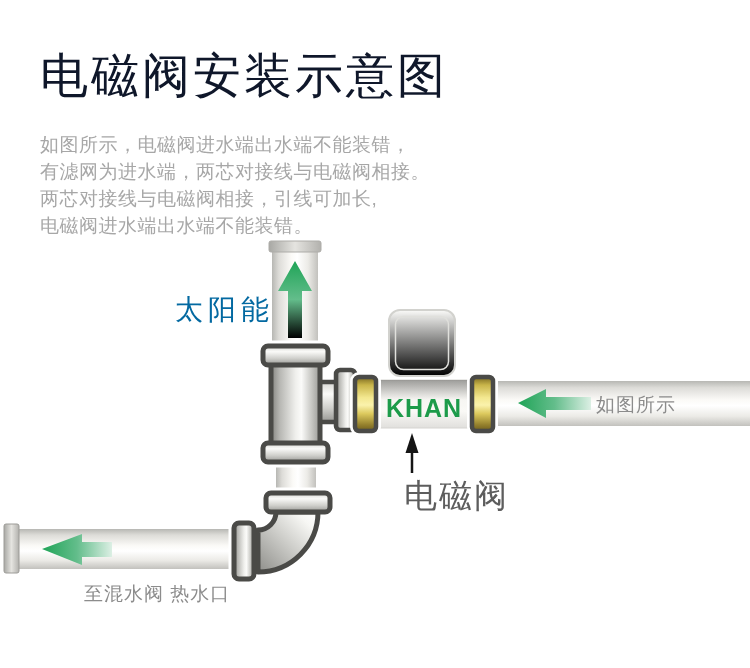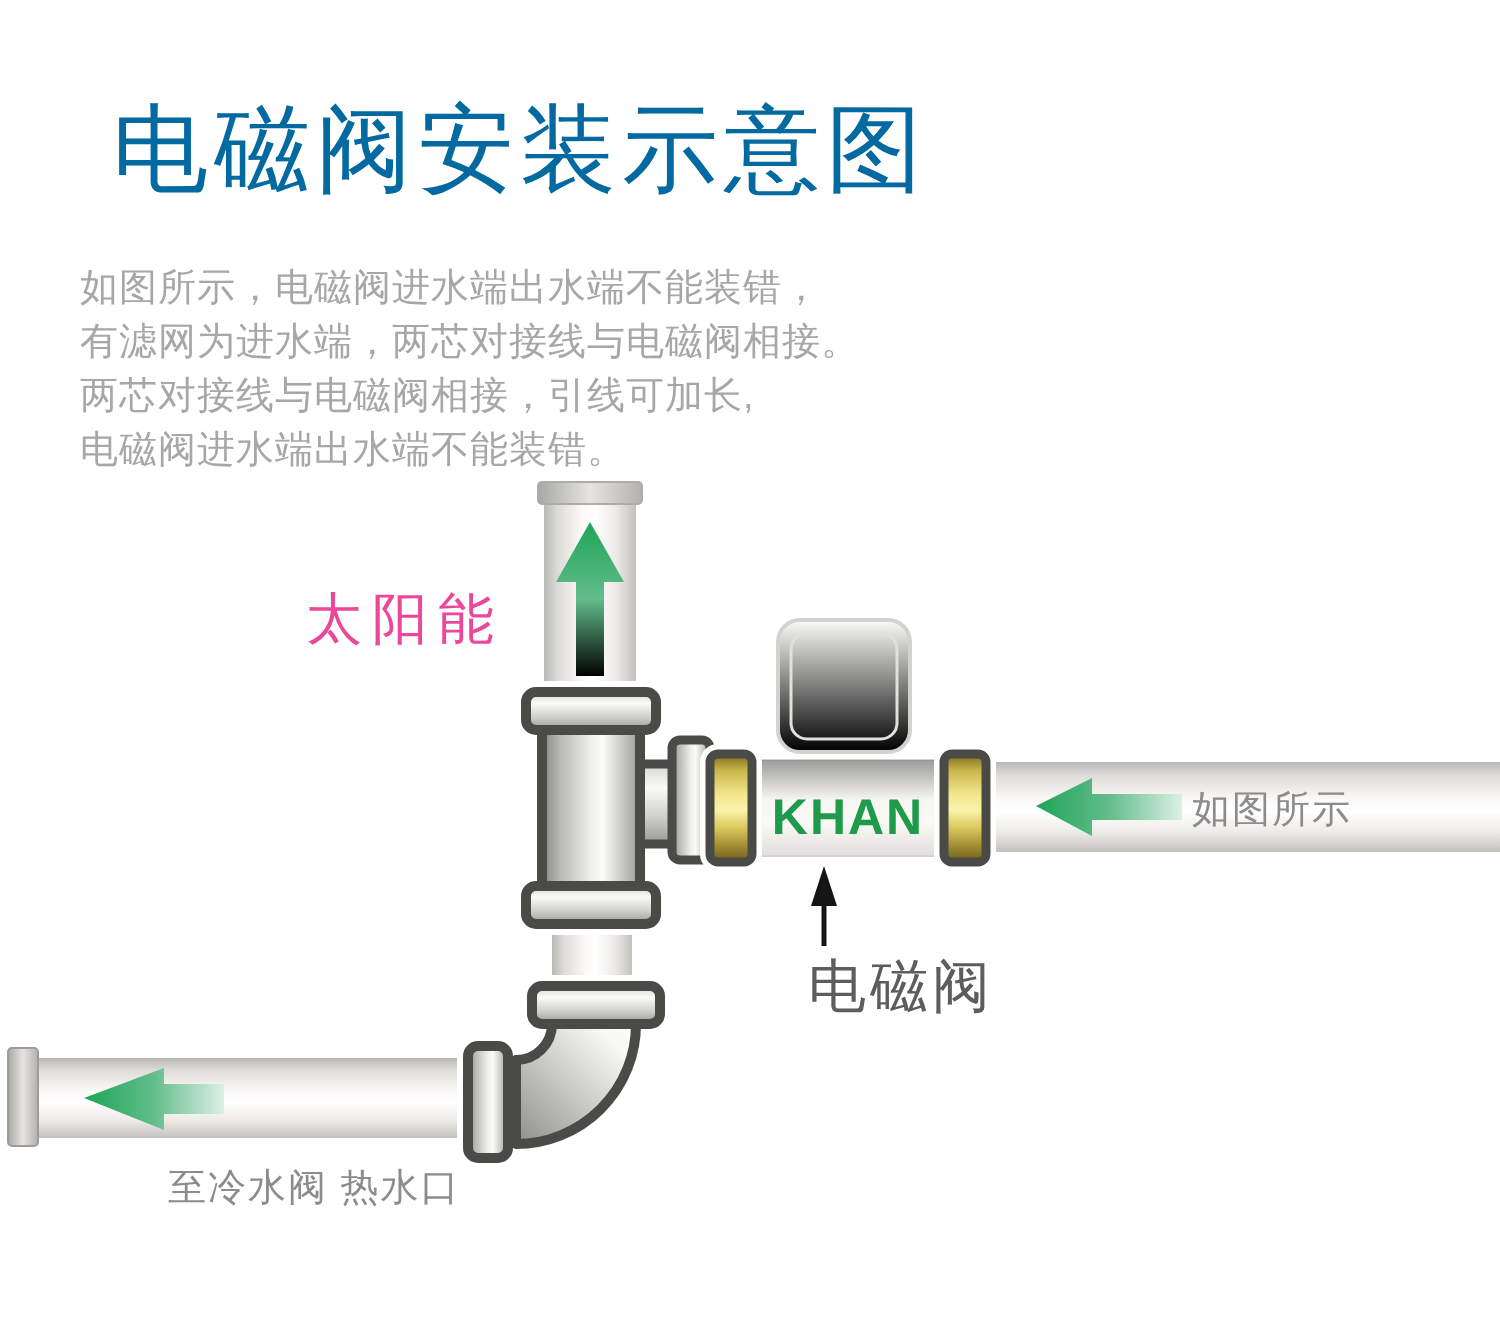--- a/index.html
+++ b/index.html
@@ -3,29 +3,29 @@
 <meta charset="utf-8">
 <style>
   html,body{margin:0;padding:0;background:#ffffff;}
   #stage{
     position:relative;width:750px;height:668px;background:#ffffff;overflow:hidden;
     font-family:"Liberation Sans","DejaVu Sans",sans-serif;
   }
   #diagram-svg{position:absolute;left:0;top:0;}
   .abs{position:absolute;}
   #page-title{
-    left:56px;top:50px;font-size:48px;line-height:52px;letter-spacing:3px;
-    color:#0369a1;font-weight:400;white-space:nowrap;
+    left:40px;top:50px;font-size:48px;line-height:52px;letter-spacing:3px;
+    color:#0f172a;font-weight:400;white-space:nowrap;
   }
   #description{left:40px;top:119px;color:#a7a7a7;font-size:19px;line-height:27px;letter-spacing:0.5px;margin-top:12px;}
   .desc-line{white-space:nowrap;}
   .diagram-label{color:#8c8c8c;font-size:19px;letter-spacing:1px;white-space:nowrap;}
-  #label-solar{left:153px;top:291px;font-size:28px;letter-spacing:5px;color:#ec4899;}
+  #label-solar{left:175px;top:291px;font-size:28px;letter-spacing:5px;color:#0369a1;}
   #label-cold{left:596px;top:392px;}
-  #label-solenoid{left:404px;top:474px;font-size:29px;letter-spacing:2px;color:#5d5d5d;}
+  #label-solenoid{left:404px;top:474px;font-size:33px;letter-spacing:2px;color:#5d5d5d;}
   #label-mixing{left:84px;top:581px;}
   .khan-text{
     font-family:"Liberation Sans","DejaVu Sans",sans-serif;
     font-weight:bold;font-size:25px;letter-spacing:1px;fill:#1d9b4a;
   }
 </style>
 </head>
 <body>
 
 <div id="stage">
@@ -172,15 +172,15 @@
   <div id="description" class="abs">
     <div class="desc-line">如图所示，电磁阀进水端出水端不能装错，</div>
     <div class="desc-line">有滤网为进水端，两芯对接线与电磁阀相接。</div>
     <div class="desc-line">两芯对接线与电磁阀相接，引线可加长,</div>
     <div class="desc-line">电磁阀进水端出水端不能装错。</div>
   </div>
 
   <div id="label-solar" class="abs diagram-label">太阳能</div>
   <div id="label-cold" class="abs diagram-label">如图所示</div>
   <div id="label-solenoid" class="abs diagram-label">电磁阀</div>
-  <div id="label-mixing" class="abs diagram-label">至冷水阀 热水口</div>
+  <div id="label-mixing" class="abs diagram-label">至混水阀 热水口</div>
 
 </div>
 
 </body></html>

